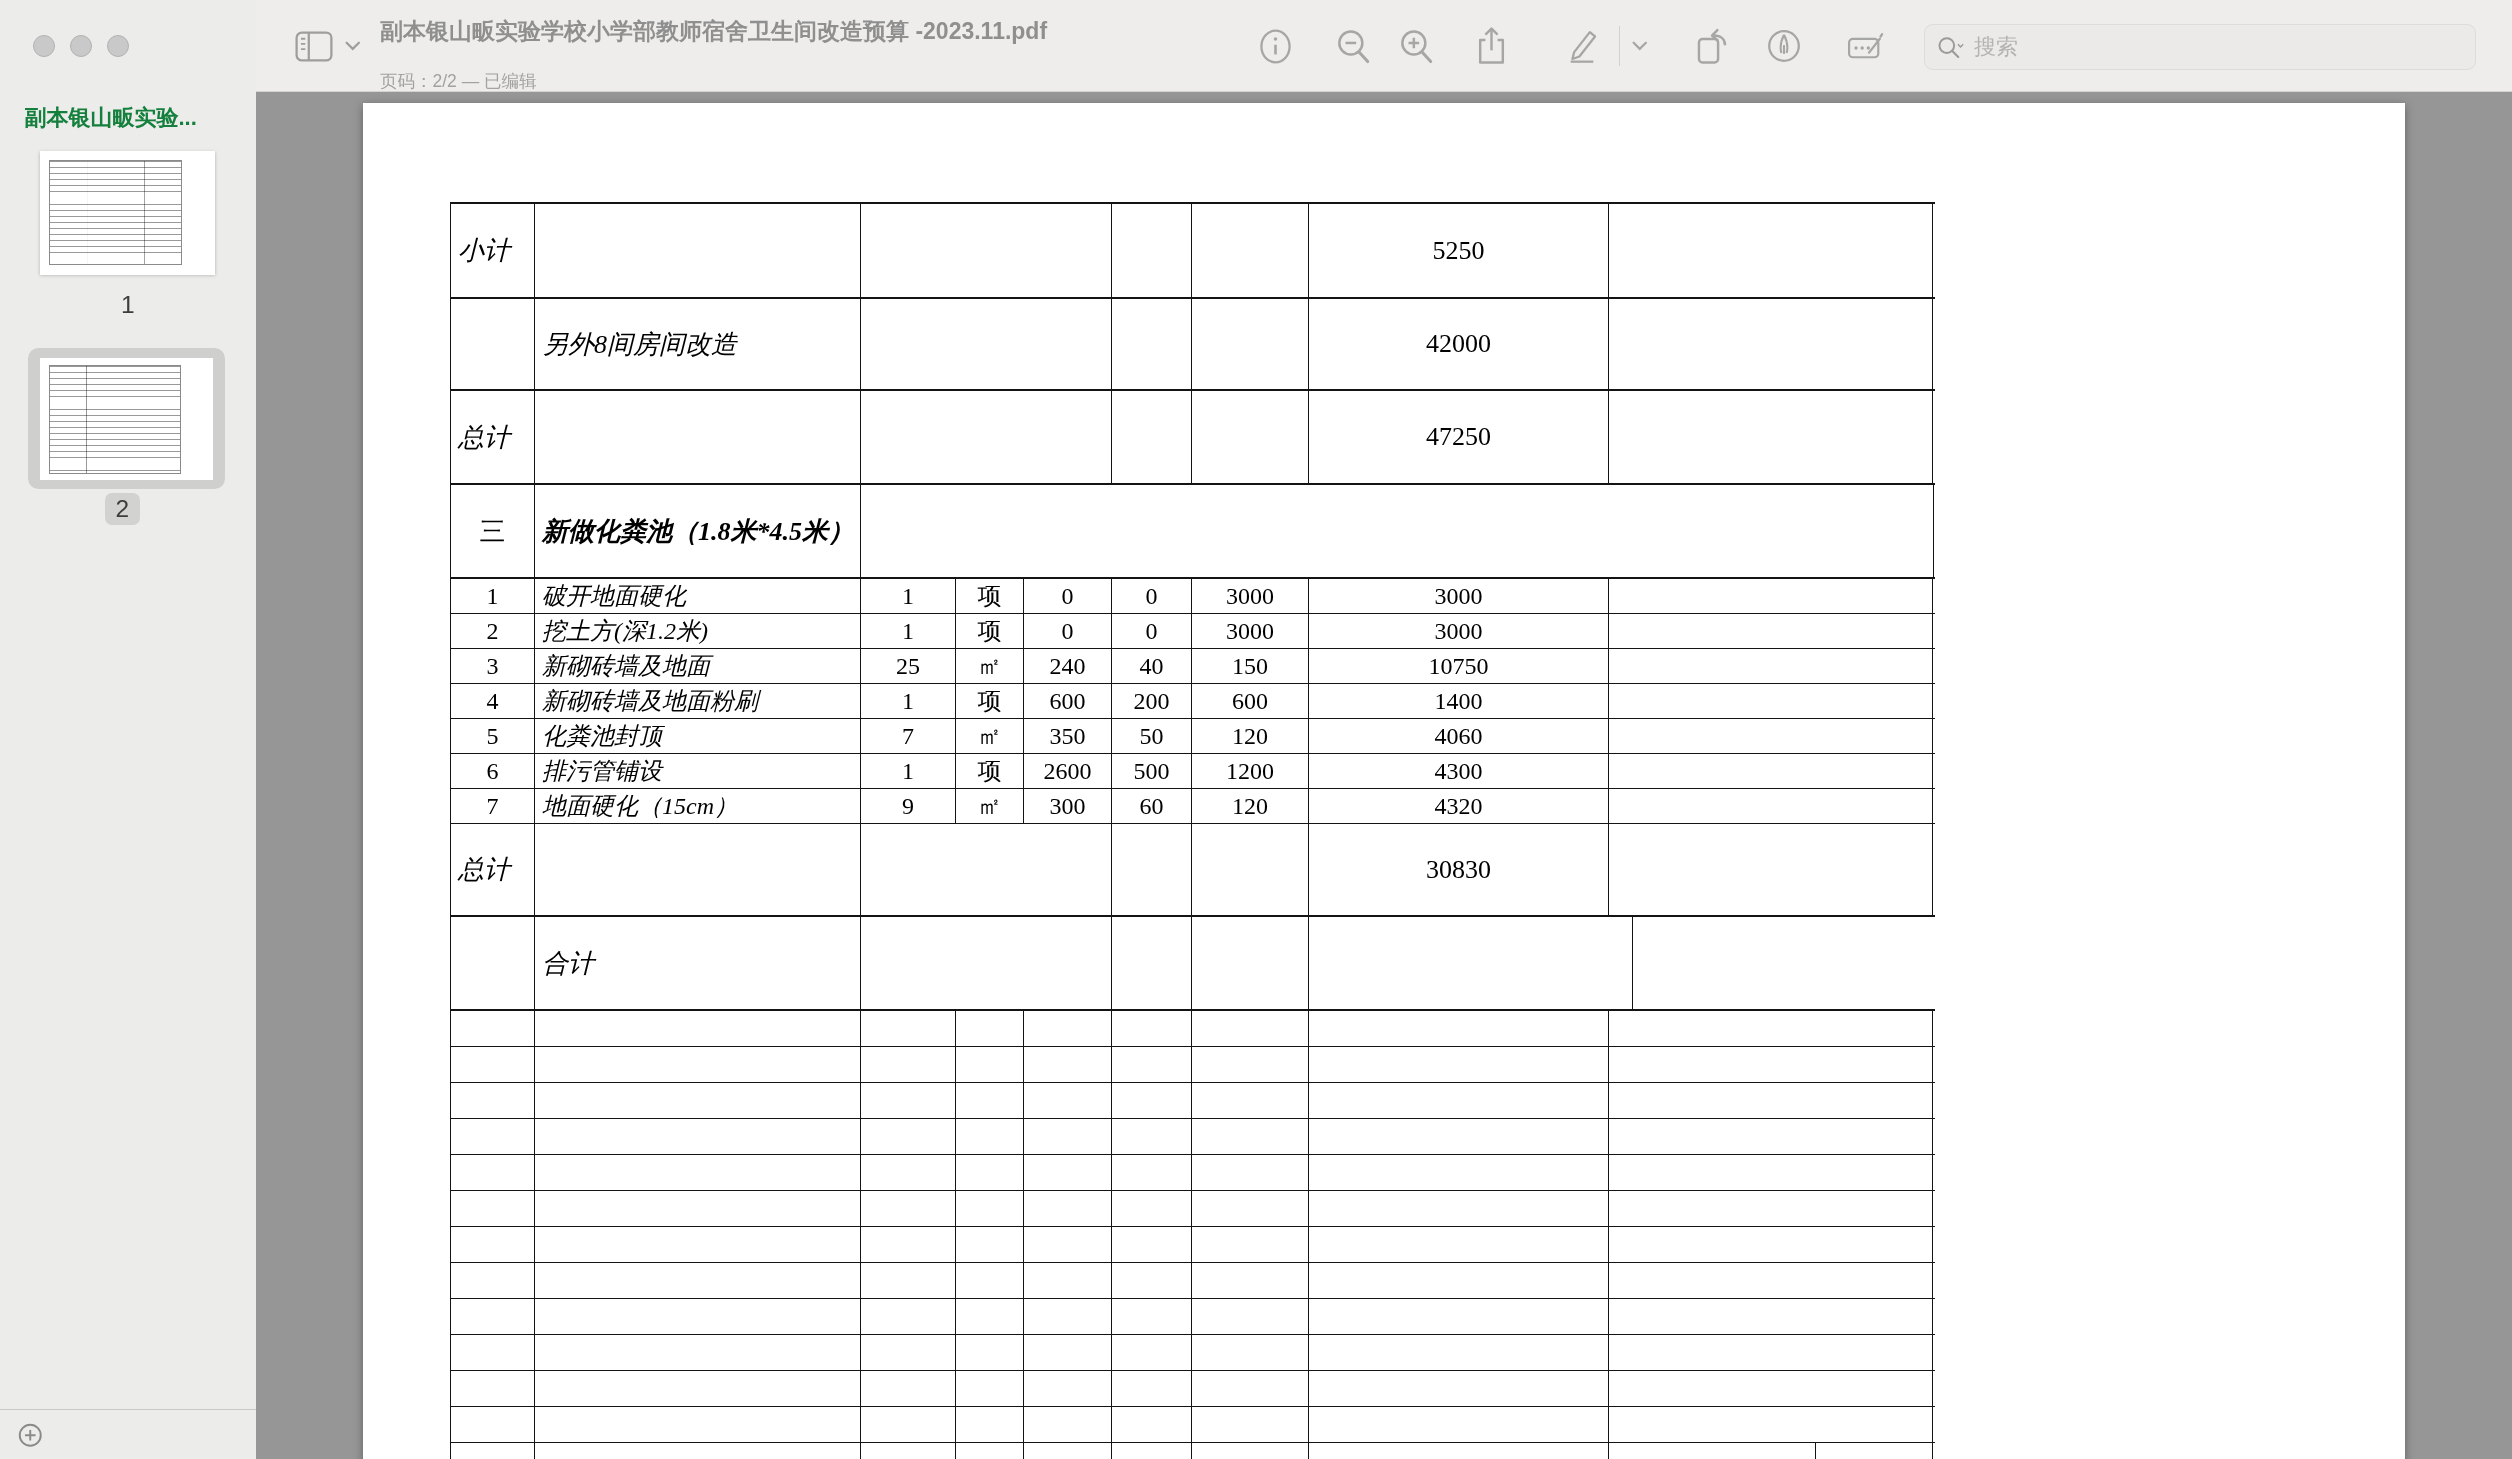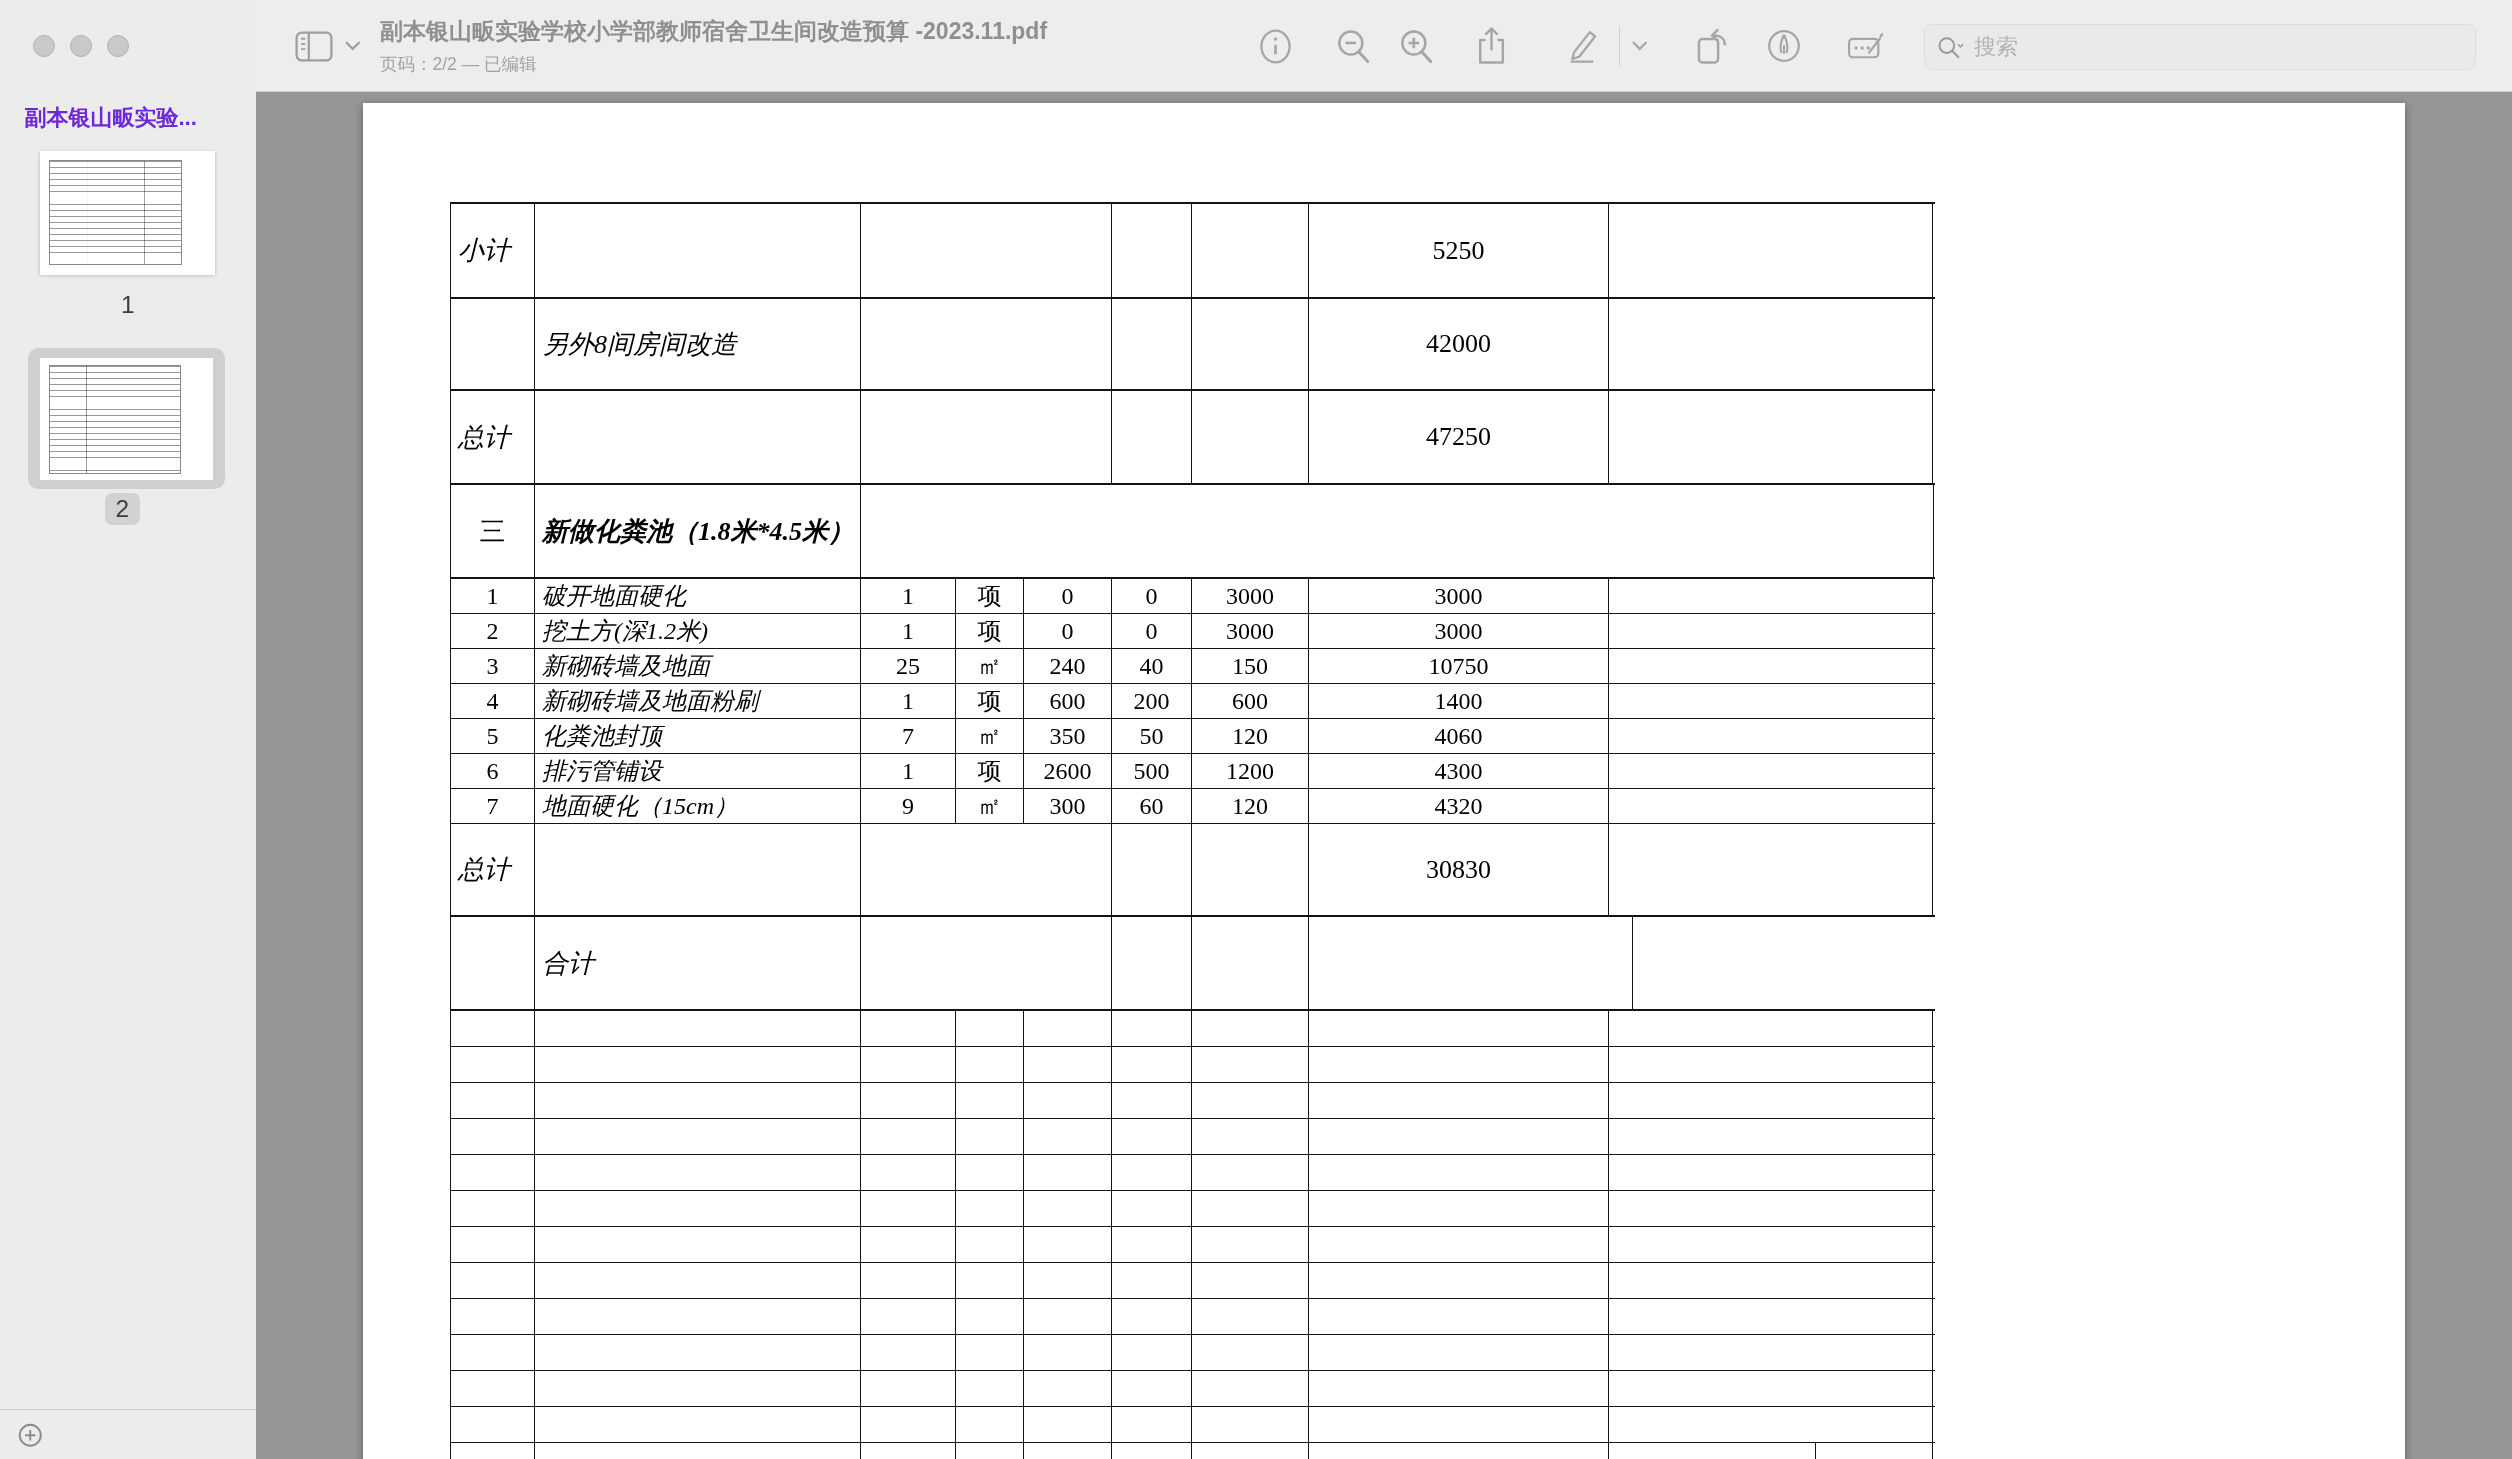--- a/index.html
+++ b/index.html
@@ -4,21 +4,21 @@
 <style>
   html,body{margin:0;padding:0;background:#555;}
   .window{position:relative;width:2512px;height:1459px;overflow:hidden;
     font-family:"Liberation Sans",sans-serif;background:#969696;}
 
   
   .sidebar{position:absolute;left:0;top:0;width:256px;height:1459px;
     background:#ececeb;border-right:0.9px solid #d4d3d2;}
   .traffic{position:absolute;top:35px;left:33px;display:flex;gap:15px;}
   .traffic span{width:22px;height:22px;border-radius:50%;background:#c9c9c9;border:0.9px solid #b2b2b2;box-sizing:border-box;}
-  .side-title{position:absolute;left:24.5px;top:103px;width:207px;font-size:22px;font-weight:bold;color:#6d28d9;
+  .side-title{position:absolute;left:24.5px;top:103px;width:207px;font-size:22px;font-weight:bold;color:#15803d;
     white-space:nowrap;overflow:hidden;}
   .thumb-white{position:absolute;background:#fff;box-shadow:0 0.9px 3.5px rgba(0,0,0,.25);}
   .thumb1{left:40px;top:151px;width:175px;height:124px;}
   .thumb2-sel{position:absolute;left:28px;top:348px;width:197px;height:141px;background:#cfcfcd;border-radius:10.5px;}
   .thumb2{left:12.3px;top:9.6px;width:173px;height:122px;position:absolute;background:#fff;}
   .mini{position:absolute;border:0.9px solid #8a8a8a;
     background:
       linear-gradient(to right, transparent 0 28%, rgba(0,0,0,.45) 28%, transparent calc(28% + 0.9px)),
       linear-gradient(to right, transparent 0 72%, rgba(0,0,0,.45) 72%, transparent calc(72% + 0.9px)),
       repeating-linear-gradient(to bottom, rgba(0,0,0,.40) 0 0.9px, transparent 0.9px 6.1px);}
@@ -26,21 +26,21 @@
   .pagenum-badge{position:absolute;background:#d2d2d0;border-radius:7px;padding:1.8px 10.5px;font-size:24.5px;color:#3d3d3d;}
   .side-footer-line{position:absolute;left:0;top:1409px;width:256px;border-top:0.9px solid #c9c8c7;}
   .plus-btn{position:absolute;left:17.5px;top:1423px;width:24.5px;height:24.5px;}
 
   
   .toolbar{position:absolute;left:256px;top:0;width:2256px;height:92px;
     background:#eeedec;border-bottom:0.9px solid #d4d3d2;box-sizing:border-box;}
   .tb-btn{position:absolute;top:26px;width:40px;height:40px;display:flex;align-items:center;justify-content:center;}
   .title-wrap{position:absolute;left:124px;top:16px;}
   .doc-title{font-size:23px;font-weight:bold;color:#8f8f8f;white-space:nowrap;}
-  .doc-sub{font-size:17.5px;color:#a2a2a1;margin-top:5px;}
+  .doc-sub{font-size:17.5px;color:#a2a2a1;margin-top:22px;}
   .tb-divider{position:absolute;left:1363px;top:26px;width:0.9px;height:40px;background:#d2d1d0;}
   .search{position:absolute;left:1668px;top:24px;width:552px;height:46px;box-sizing:border-box;
     border:0.9px solid #dddcdb;background:#ebeae9;border-radius:8.8px;display:flex;align-items:center;padding:0 12.3px;gap:7px;}
   .search input{border:none;background:transparent;outline:none;font-size:22px;color:#4c1d95;width:100%;
     font-family:"Liberation Sans",sans-serif;}
   .search input::placeholder{color:#b4b3b2;}
 
   
   .content{position:absolute;left:256px;top:92px;width:2256px;height:1367px;background:#969696;overflow:hidden;}
   .page{position:absolute;left:107px;top:11.4px;width:2042px;height:1402px;background:#fff;

